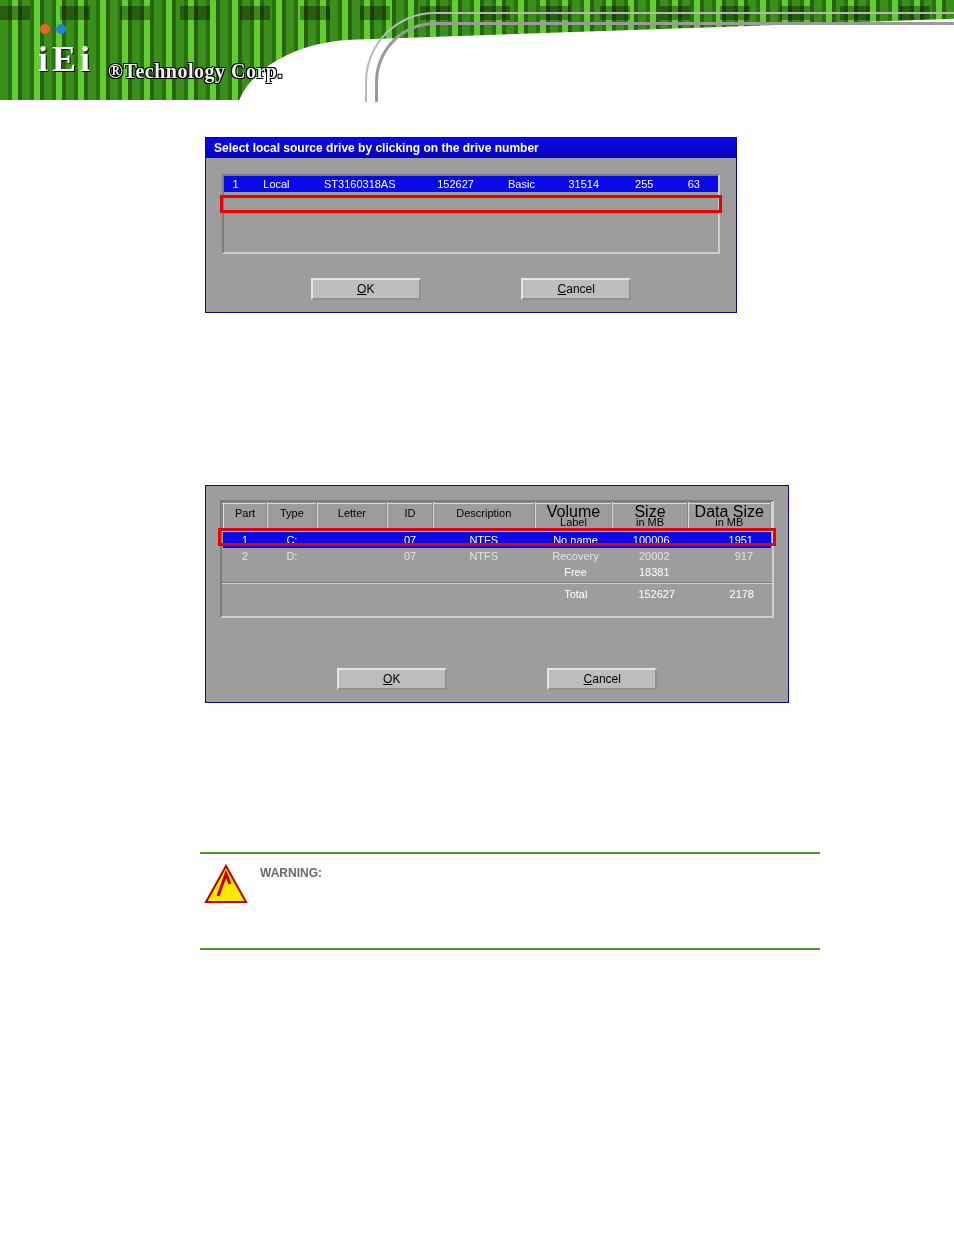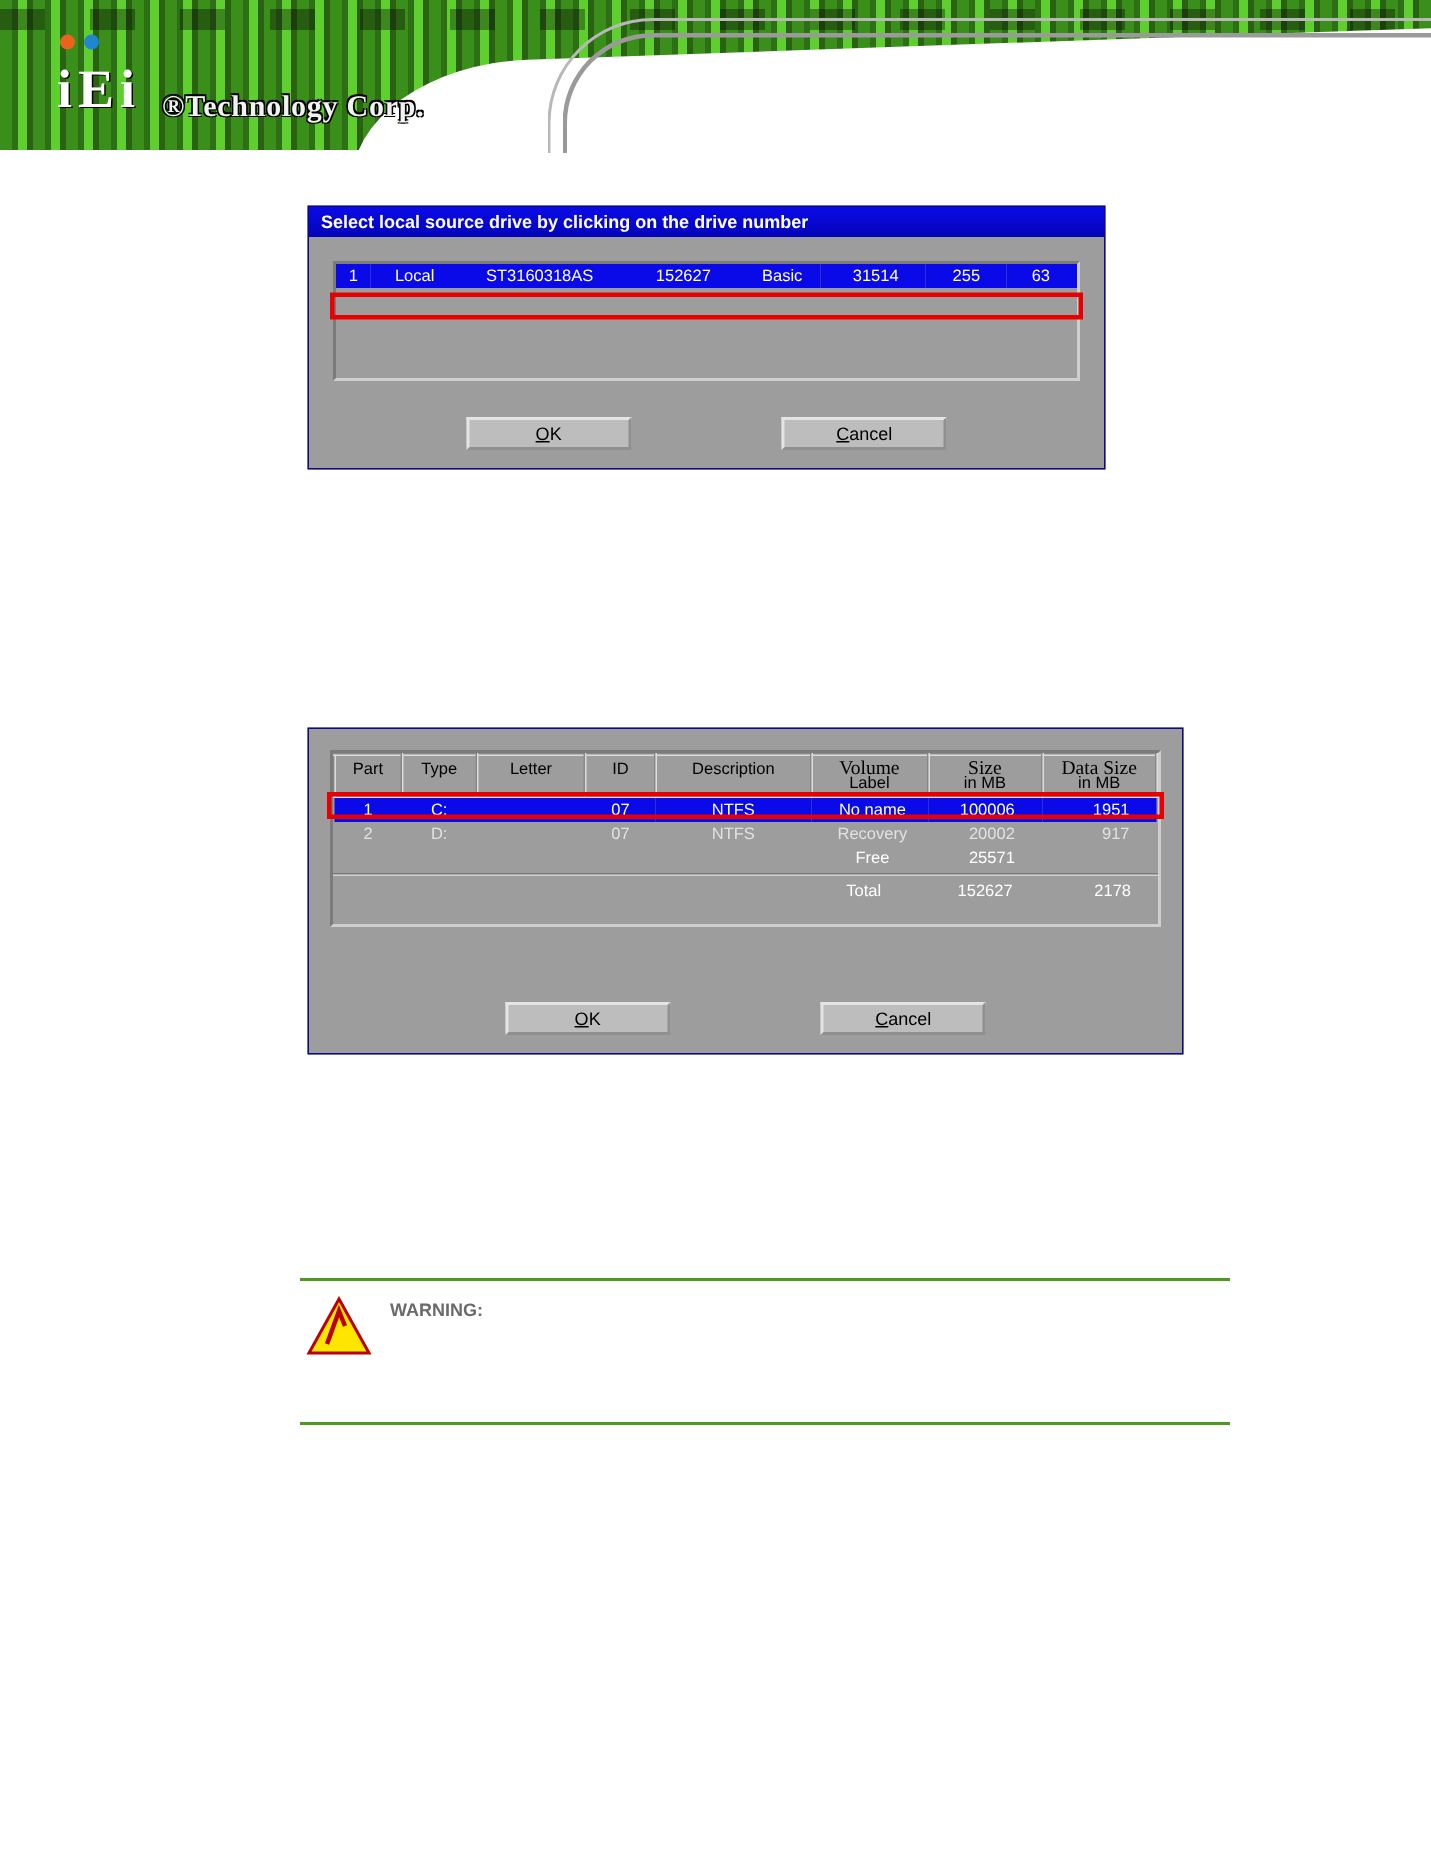--- a/index.html
+++ b/index.html
@@ -114,21 +114,21 @@
   .warn-row { display: flex; align-items: flex-start; padding: 10px 4px; }
   .warn-icon { width: 44px; height: 40px; flex: 0 0 44px; position: relative; margin-right: 12px; }
   .warn-icon svg { width: 100%; height: 100%; }
   .warn-text { font-family: Verdana, Arial, sans-serif; font-size: 12px; color: #7a7a7a; line-height: 1.6; }
   .warn-text b { color: #6a6a6a; }
 
   
   .al-r { text-align: right !important; padding-right: 18px !important; }
   .al-l { text-align: center; padding-left: 10px !important; }
 
-  .hdr-sub { display:block; font-size:13px;font-family:Liberation Serif, serif; }
+  .hdr-sub { display:block; font-size:16px; }
 
 </style>
 </head>
 <body>
 
 <div class="page-body">
 
   <div class="top-band"></div>
   <div class="logo-wrap">
     <div class="logo-dots">
@@ -201,21 +201,21 @@
           <span class="cell al-r">20002</span>
           <span class="cell al-r">917</span>
         </div>
         <div class="row data" style="color:#fff;">
           <span class="cell"></span>
           <span class="cell"></span>
           <span class="cell"></span>
           <span class="cell"></span>
           <span class="cell"></span>
           <span class="cell al-l" style="color:#fff">Free</span>
-          <span class="cell al-r" style="color:#fff">25571</span>
+          <span class="cell al-r" style="color:#fff">18381</span>
           <span class="cell al-r"></span>
         </div>
       </div>
       <div class="separator"></div>
       <div class="grid">
         <div class="row data" style="color:#fff;">
           <span class="cell" style="width:46px"></span>
           <span class="cell" style="width:52px"></span>
           <span class="cell" style="width:52px"></span>
           <span class="cell" style="width:50px"></span>

